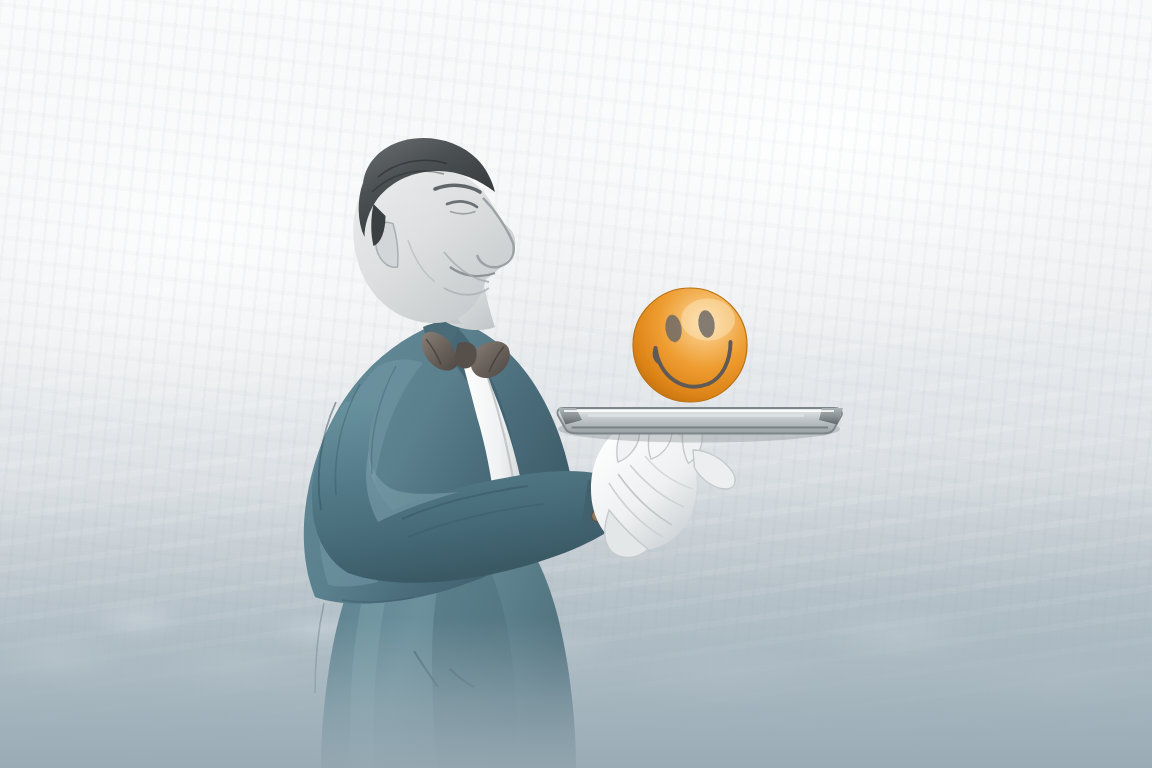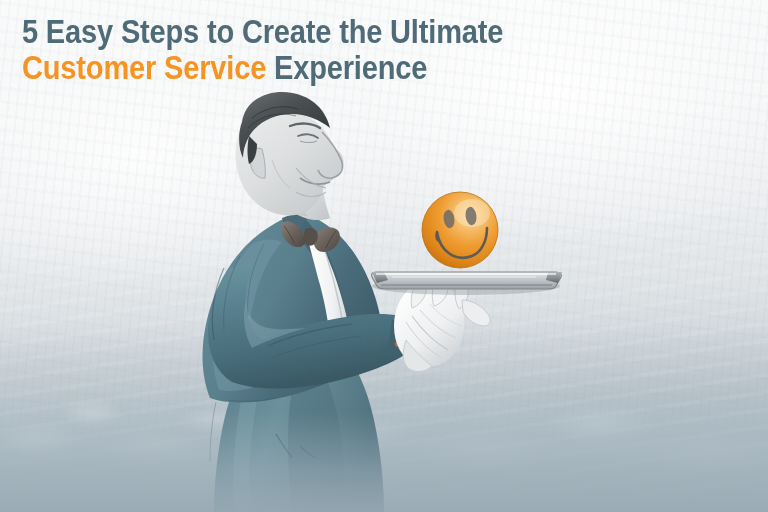--- a/index.html
+++ b/index.html
@@ -287,22 +287,14 @@
         <path d="M437 232 C440 252 456 262 472 256 C482 252 487 240 487 228" fill="none" stroke="#5f5a55" stroke-width="2.6" stroke-linecap="round"></path>
         <path d="M437 232 C435 237 437 241 440 242" fill="none" stroke="#5f5a55" stroke-width="2.2" stroke-linecap="round"></path>
         <path d="M432 240 C436 252 444 262 454 266" fill="none" stroke="#d4870f" stroke-width="0.8" opacity=".35"></path>
         <path d="M428 228 C430 244 438 258 450 265" fill="none" stroke="#d4870f" stroke-width="0.7" opacity=".3"></path>
       </g>
 
       <rect x="0" y="412" width="768" height="100" fill="url(#gFade)"></rect>
     </svg>
   </div>
 
-  <div class="title-block">
-    <div class="title-line line1">
-      <span class="t-slate">5 Easy Steps to Create the Ultimate</span>
-    </div>
-    <div class="title-line line2">
-      <span class="t-orange">Customer Service</span><span class="t-slate"> Experience</span>
-    </div>
-  </div>
 
 </div>
 
 </body></html>

